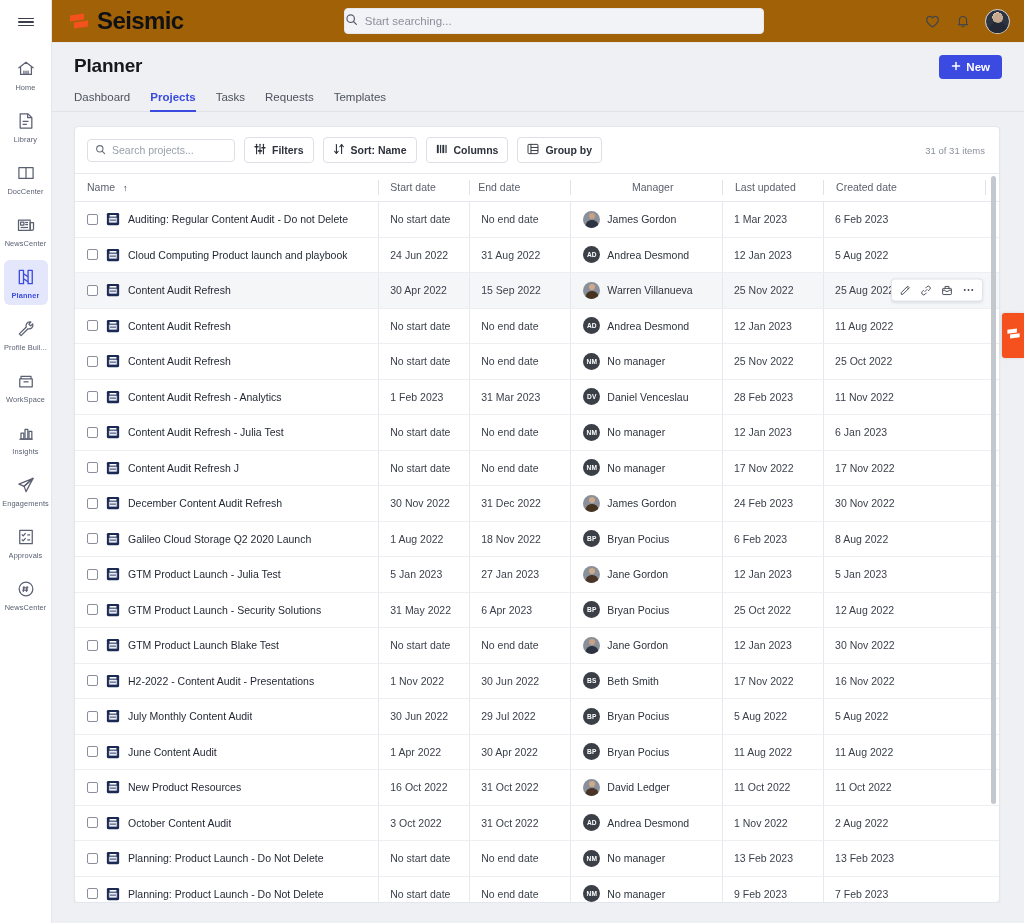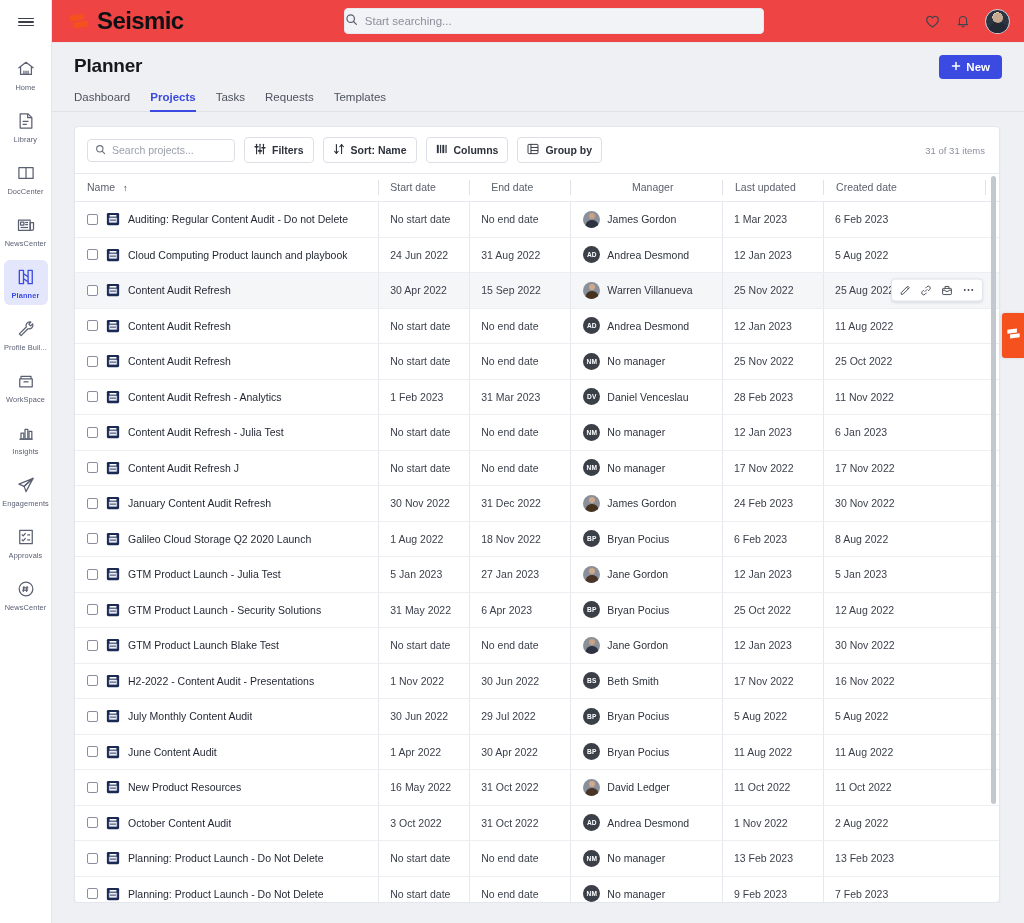--- a/index.html
+++ b/index.html
@@ -34,21 +34,21 @@
   .rail-item .ic svg { width:20px; height:20px; }
   .rail-label { font-size: 7.4px; line-height:9px; letter-spacing:.1px; white-space:nowrap;
                 max-width:48px; overflow:hidden; text-overflow:ellipsis; }
   .rail-item.active .rail-label { font-weight: 700; }
 
   
   .right { flex:1; display:flex; flex-direction:column; min-width:0; }
 
   
   .topbar {
-    height: 43px; background:#ef4444; border-bottom:1px solid #e6e8ee;
+    height: 43px; background:#a16207; border-bottom:1px solid #e6e8ee;
     display:flex; align-items:center; padding: 0 14px 0 16px; gap: 10px; flex:0 0 43px;
   }
   .logo { display:flex; align-items:center; gap:7px; cursor:pointer; }
   .logo-mark { width:22px; height:22px; position:relative; }
   .logo-text { font-size:24px; font-weight:700; letter-spacing:-0.6px; color:#0f1115; line-height:1; }
   .searchwrap { flex:1; display:flex; justify-content:center; }
   .search {
     width: 420px; height: 26px; background:#f2f3f7; border:1px solid #e6e8ee; border-radius:4px;
     display:flex; align-items:center; padding: 0 0; gap:7px; cursor:text;
   }
@@ -121,21 +121,21 @@
   thead th {
     font-size:10.5px; font-weight:400; color:#5b606c; text-align:left;
     padding: 7px 0 8px 0; border-top:1px solid #e6e8ee; border-bottom:1px solid #e6e8ee;
     background:#fff; position:relative; vertical-align:middle;
   }
   thead th.sep::before {
     content:""; position:absolute; left:0; top:6px; bottom:6px; width:1px; background:#dfe2e8;
   }
   th.c-name   { width: 300px; padding-left:12px; }
   th.c-start  { width: 90px;  padding-left:12px; }
-  th.c-end    { width: 100px; padding-left:22px; }
+  th.c-end    { width: 100px; padding-left:9px; }
   th.c-mgr    { width: 150px; padding-left:13px;text-align:center; }
   th.c-upd    { width: 100px; padding-left:13px; }
   th.c-crt    { width: 160px; padding-left:13px; }
   th.c-act    { width: 14px; }
   .sortarrow { font-size:9px; margin-left:5px; color:#2c313b; }
 
   tbody tr { border-bottom:1px solid #eceef2; height:35.5px; }
   tbody tr.hovered { background:#f5f6f8; }
   tbody td { font-size:10.5px; color:#2e333d; vertical-align:middle; padding: 0; position:relative; }
   tbody td.sep::before {
@@ -768,21 +768,21 @@
                 <tr>
                   <td>
                     <div class="namecell">
                       <span class="chk"></span>
                       <span class="proj-icon"><svg viewBox="0 0 16 16" width="14" height="14">
                           <rect x="1" y="1" width="14" height="14" rx="1.5" fill="#1b2a55"></rect>
                           <rect x="4" y="3.4" width="8" height="2" rx="0.6" fill="#ffffff"></rect>
                           <rect x="3.2" y="6" width="9.6" height="6.6" rx="1" fill="#e8ebf3" stroke="#1b2a55" stroke-width="0.8"></rect>
                           <line x1="4.6" y1="9.3" x2="11.4" y2="9.3" stroke="#1b2a55" stroke-width="1"></line>
                         </svg></span>
-                      <span class="name-text">January Content Audit Refresh</span>
+                      <span class="name-text">December Content Audit Refresh</span>
                     </div>
                   </td>
                   <td class="sep">
                     <div class="cell-pad">30 Nov 2022</div>
                   </td>
                   <td class="sep">
                     <div class="cell-pad">31 Dec 2022</div>
                   </td>
                   <td class="sep">
                     <div class="mgrcell">
@@ -1045,21 +1045,21 @@
                       <span class="proj-icon"><svg viewBox="0 0 16 16" width="14" height="14">
                           <rect x="1" y="1" width="14" height="14" rx="1.5" fill="#1b2a55"></rect>
                           <rect x="4" y="3.4" width="8" height="2" rx="0.6" fill="#ffffff"></rect>
                           <rect x="3.2" y="6" width="9.6" height="6.6" rx="1" fill="#e8ebf3" stroke="#1b2a55" stroke-width="0.8"></rect>
                           <line x1="4.6" y1="9.3" x2="11.4" y2="9.3" stroke="#1b2a55" stroke-width="1"></line>
                         </svg></span>
                       <span class="name-text">New Product Resources</span>
                     </div>
                   </td>
                   <td class="sep">
-                    <div class="cell-pad">16 May 2022</div>
+                    <div class="cell-pad">16 Oct 2022</div>
                   </td>
                   <td class="sep">
                     <div class="cell-pad">31 Oct 2022</div>
                   </td>
                   <td class="sep">
                     <div class="mgrcell">
                       <span class="av photo">
                         <i class="head" style="background:#cfa98b"></i>
                         <i class="body" style="background:#4a3427"></i>
                       </span>

